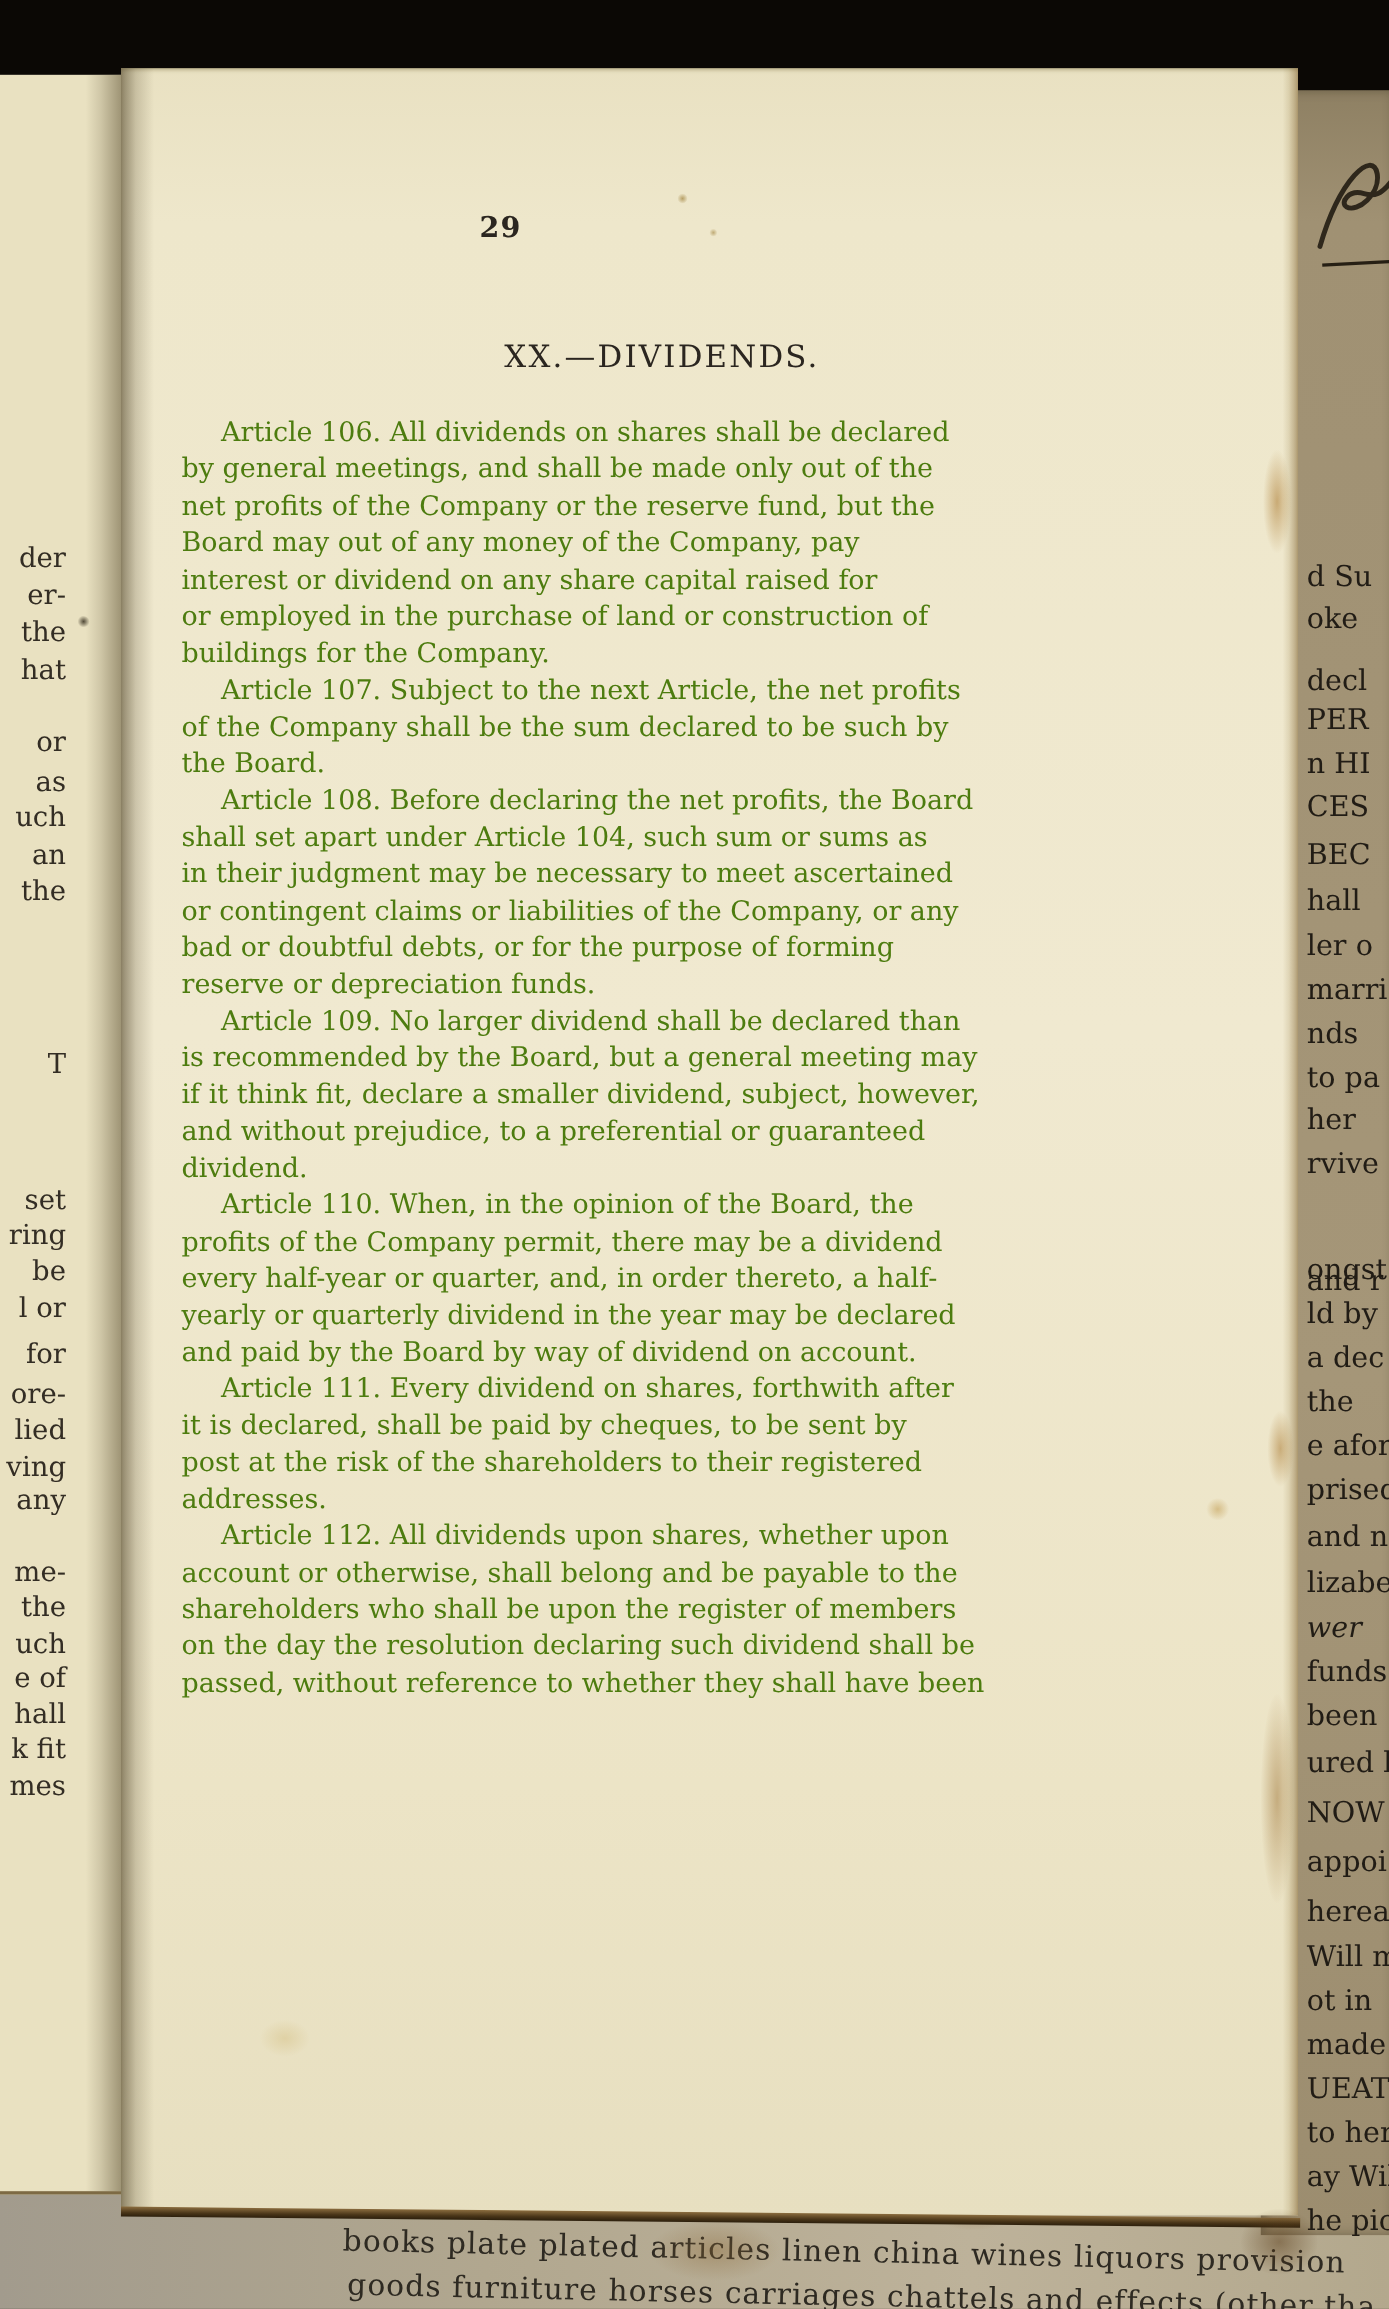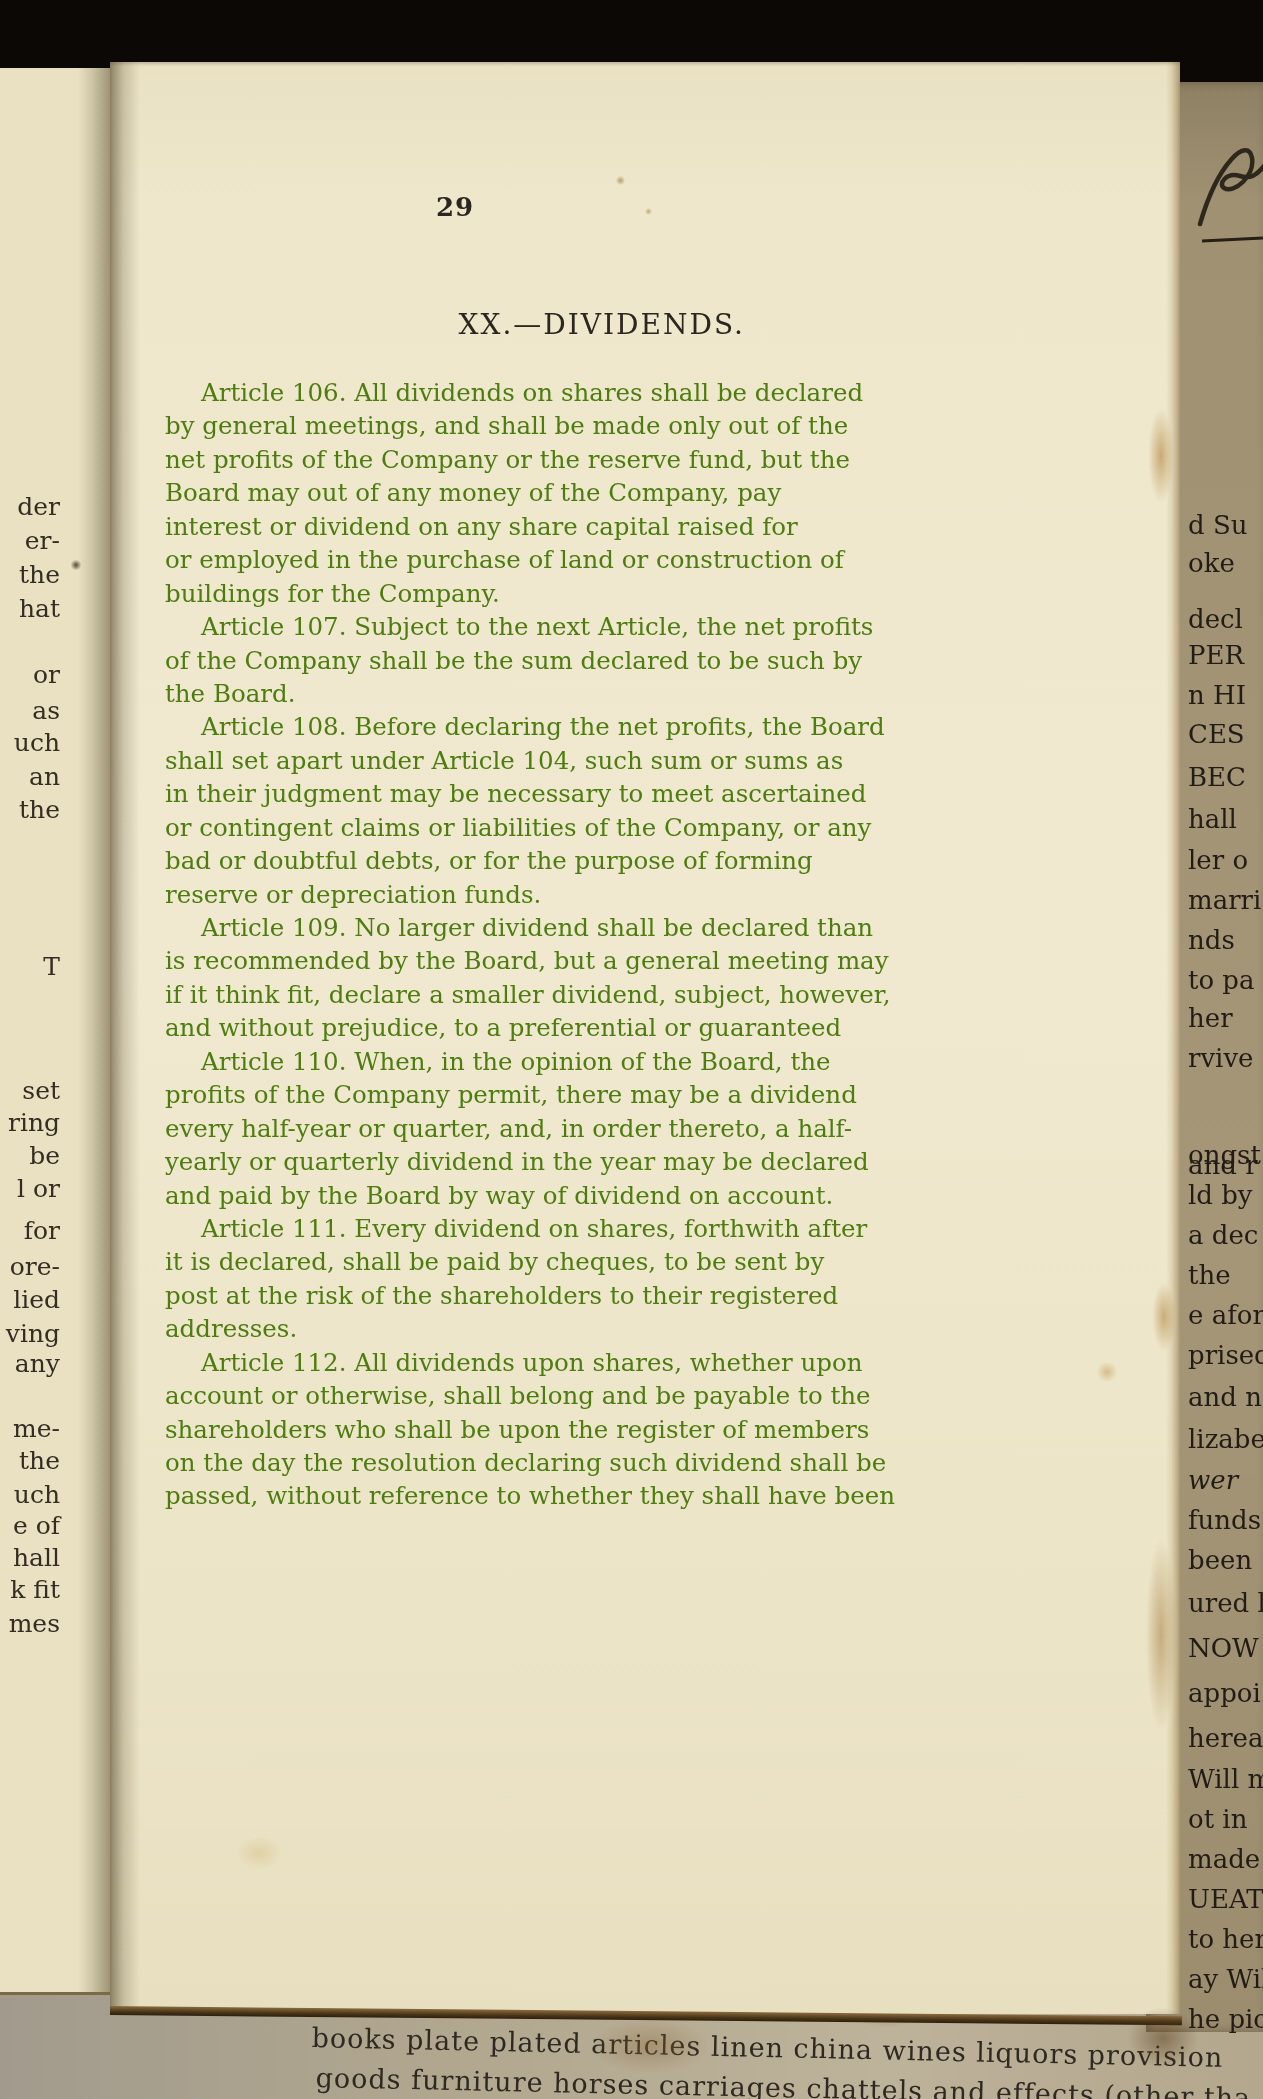--- a/index.html
+++ b/index.html
@@ -210,20 +210,21 @@
     <div class="line first">Article 108.  Before declaring the net profits, the Board</div>
     <div class="line">shall set apart under Article 104, such sum or sums as</div>
     <div class="line">in their judgment may be necessary to meet ascertained</div>
     <div class="line">or contingent claims or liabilities of the Company, or any</div>
     <div class="line">bad or doubtful debts, or for the purpose of forming</div>
     <div class="line last">reserve or depreciation funds.</div>
     <div class="line first">Article 109.  No larger dividend shall be declared than</div>
     <div class="line">is recommended by the Board, but a general meeting may</div>
     <div class="line">if it think fit, declare a smaller dividend, subject, however,</div>
     <div class="line">and without prejudice, to a preferential or guaranteed</div>
+    <div class="line last">dividend.</div>
     <div class="line first">Article 110.  When, in the opinion of the Board, the</div>
     <div class="line">profits of the Company permit, there may be a dividend</div>
     <div class="line">every half-year or quarter, and, in order thereto, a half-</div>
     <div class="line">yearly or quarterly dividend in the year may be declared</div>
     <div class="line last">and paid by the Board by way of dividend on account.</div>
     <div class="line first">Article 111.  Every dividend on shares, forthwith after</div>
     <div class="line">it is declared, shall be paid by cheques, to be sent by</div>
     <div class="line">post at the risk of the shareholders to their registered</div>
     <div class="line last">addresses.</div>
     <div class="line first">Article 112.  All dividends upon shares, whether upon</div>

